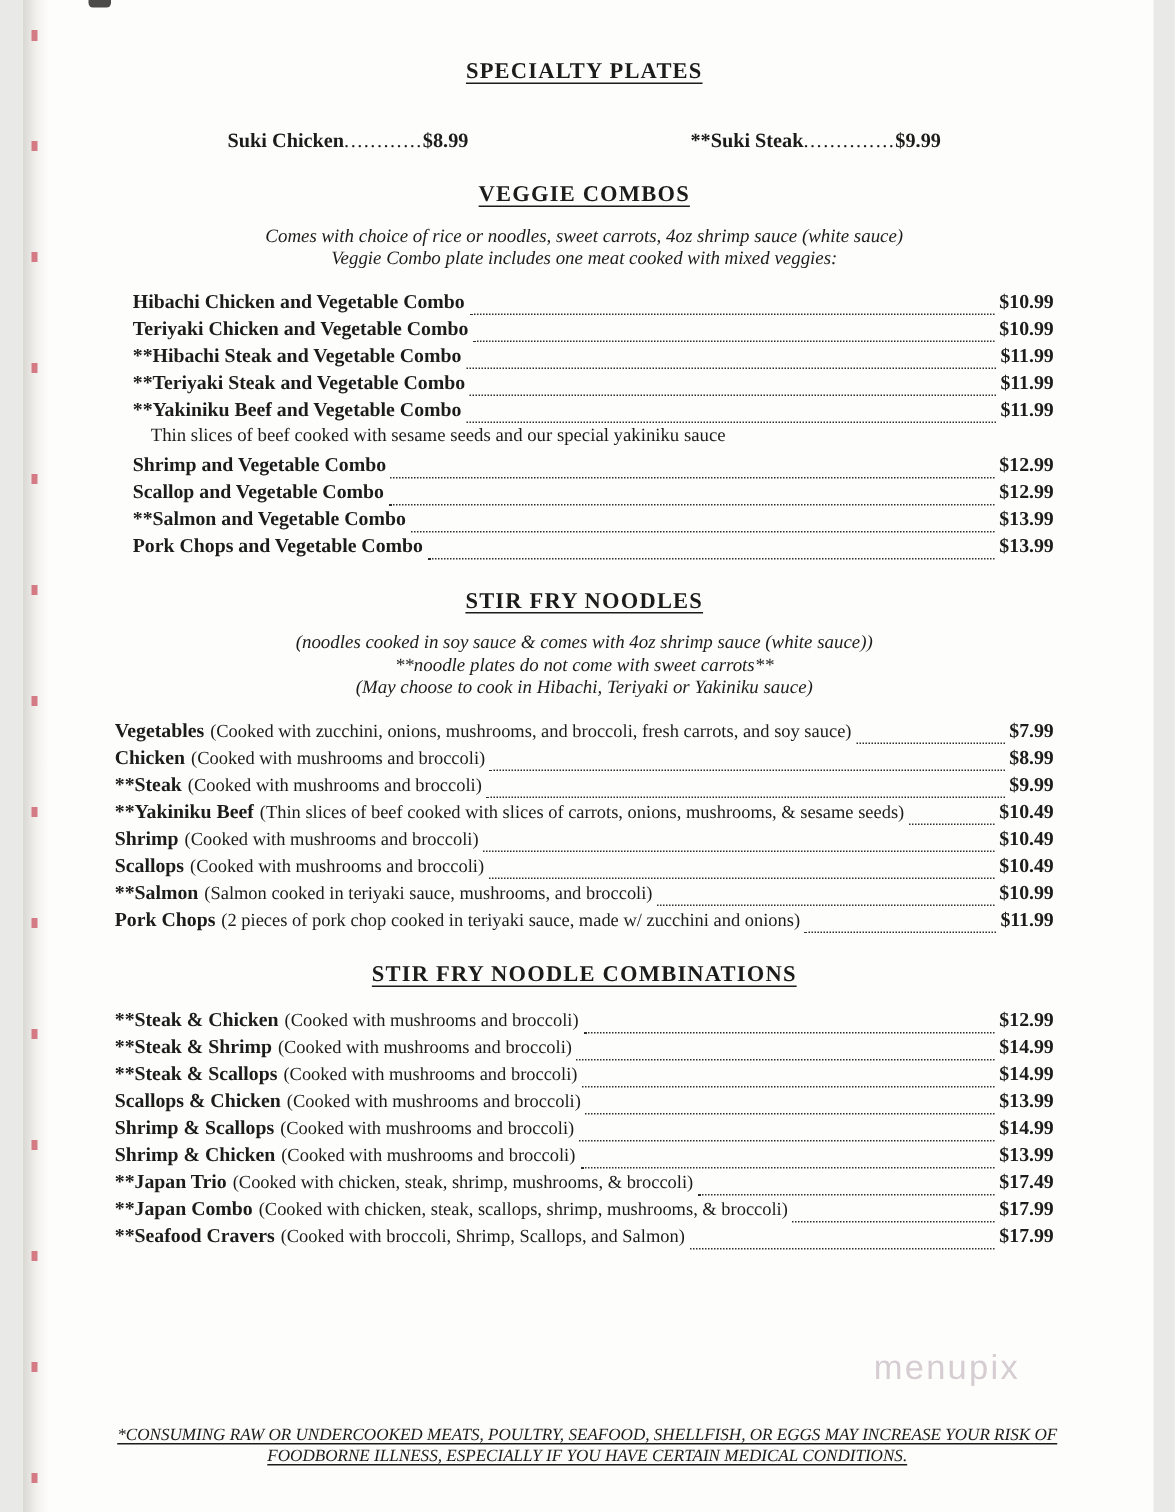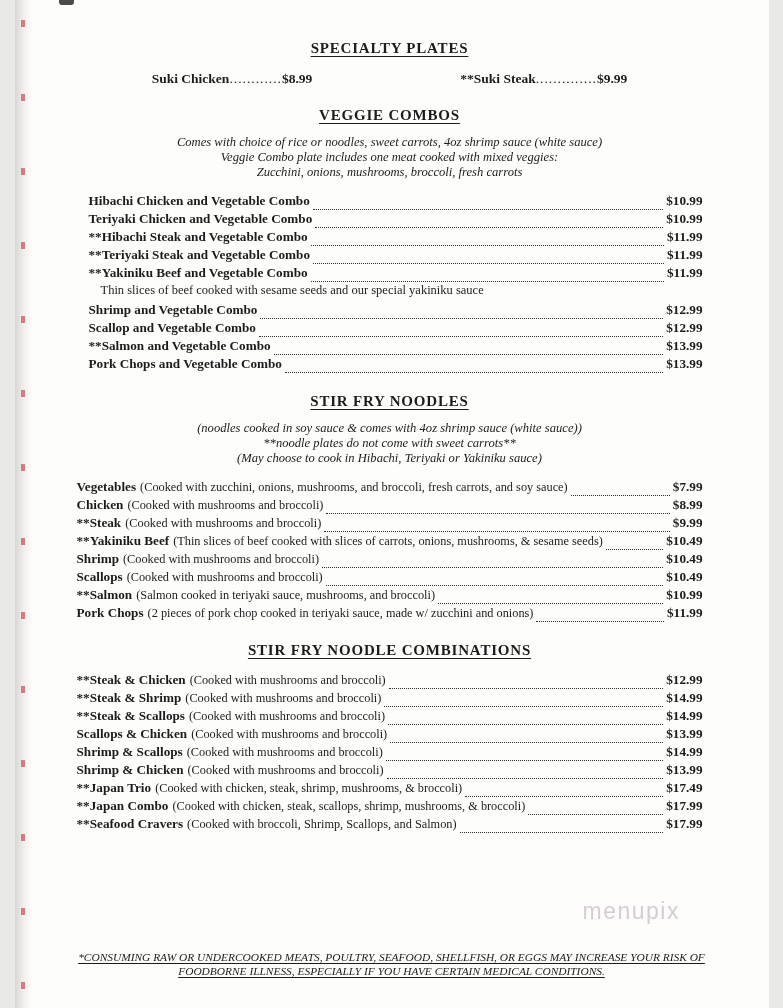--- a/index.html
+++ b/index.html
@@ -39,21 +39,21 @@
   }
 
   .intro { text-align:center; font-style:italic; margin-top:11px;
            font-size:12.6px; line-height:15px; }
   .section-specialty-plates .intro {
     font-size:13.2px; line-height:16.5px; max-width:645px;
     margin-left:auto; margin-right:auto; margin-top:13px;
   }
 
   .pair-row { display:flex; justify-content:center; gap:148px;
-              margin-top:14px; font-size:13.5px; }
+              margin-top:29px; font-size:13.5px; }
   .pair-item { display:inline-flex; align-items:baseline; }
   .pair-name, .pair-price { font-weight:bold; }
   .pair-dots { letter-spacing:1px; }
 
   .items { margin-top:12px; }
   .item-row { display:flex; align-items:flex-end; line-height:18px; font-size:13.2px; }
   .section-veggie-combos .item-row { padding-left:12px; }
   .item-name { font-weight:bold; white-space:nowrap; }
   .item-desc { font-size:12.3px; white-space:nowrap; margin-left:4px; line-height:17px; }
   .item-dots { flex:1; margin:0 3px; height:14px;
@@ -97,21 +97,20 @@
             <span class="pair-dots">..............</span>
             <span class="pair-price">$9.99</span>
           </span>
         </div>
       </section>
       <section class="menu-section section-veggie-combos">
         <h2 class="section-title">VEGGIE COMBOS</h2>
         <div class="intro">
           <div class="intro-line">Comes with choice of rice or noodles, sweet carrots, 4oz shrimp sauce (white sauce)</div>
           <div class="intro-line">Veggie Combo plate includes one meat cooked with mixed veggies:</div>
-          <div class="intro-line">Zucchini, onions, mushrooms, broccoli, fresh carrots</div>
         </div>
         <div class="items">
           <div class="item-row">
             <span class="item-name">Hibachi Chicken and Vegetable Combo</span>
             <span class="item-dots"></span>
             <span class="item-price">$10.99</span>
           </div>
           <div class="item-row">
             <span class="item-name">Teriyaki Chicken and Vegetable Combo</span>
             <span class="item-dots"></span>

